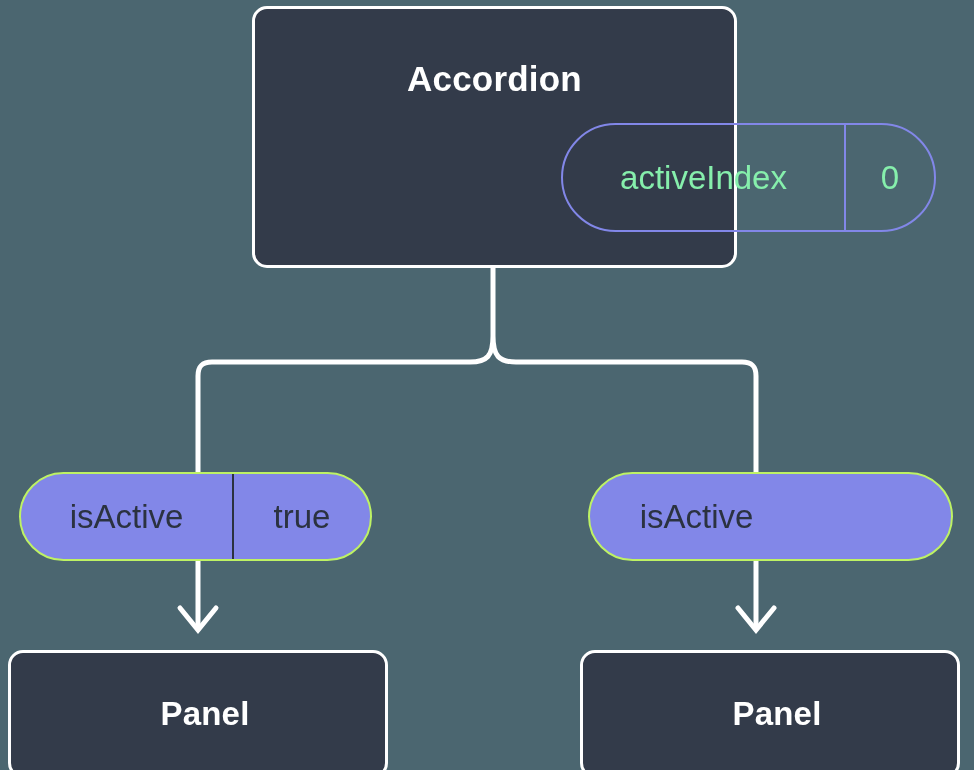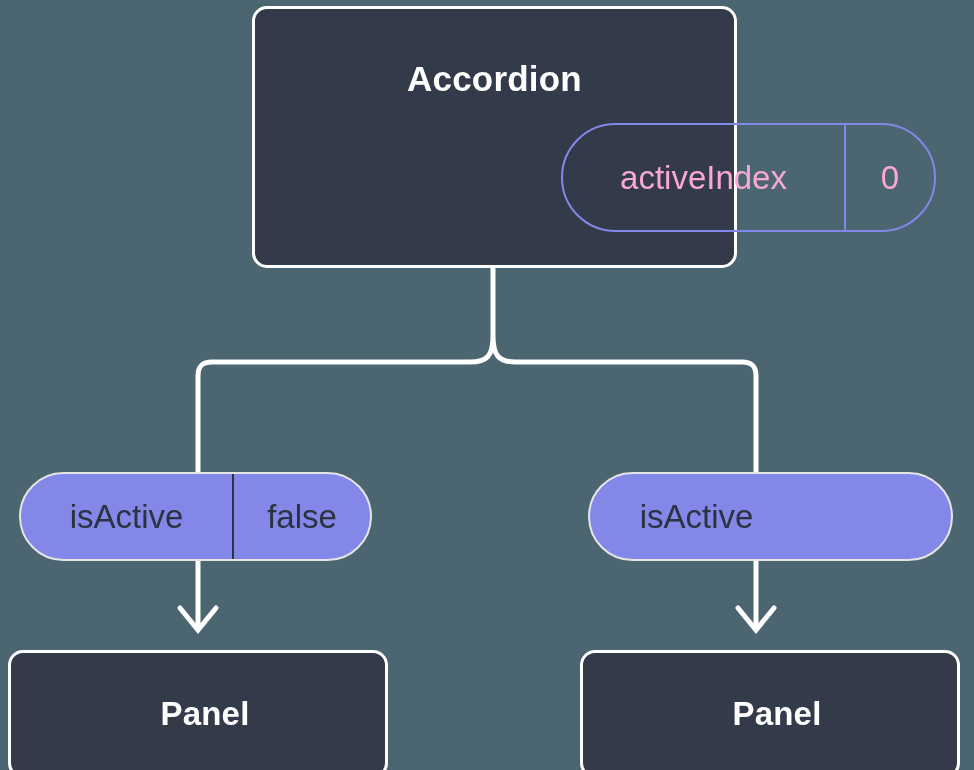--- a/index.html
+++ b/index.html
@@ -75,41 +75,41 @@
     left: 306px;
     top: 114px;
     width: 375px;
     height: 109px;
   }
   .badge-outline .badge-key,
   .badge-outline .badge-val {
     display: flex;
     align-items: center;
     justify-content: center;
-    color: #f9a8d4;
+    color: #86efac;
     font-size: 33px;
     font-weight: 400;
     white-space: nowrap;
   }
   .badge-outline .badge-key {
     width: 281px;
   }
   .badge-outline .badge-val {
     flex: 1;
     border-left: 2px solid #8287e8;
   }
 
   
   .badge-filled {
     position: absolute;
     box-sizing: border-box;
     display: flex;
     align-items: stretch;
     background: #8287e8;
-    border: 2px solid #e5e5e5;
+    border: 2px solid #bef264;
     border-radius: 999px;
     overflow: hidden;
   }
   .badge-filled .badge-key,
   .badge-filled .badge-val {
     display: flex;
     align-items: center;
     justify-content: center;
     color: #2b3240;
     font-size: 33px;
@@ -187,21 +187,21 @@
     <div class="card-title">Accordion</div>
 
     <div class="badge-outline" id="active-index-badge">
       <div class="badge-key">activeIndex</div>
       <div class="badge-val">0</div>
     </div>
   </div>
 
   <div class="badge-filled" id="is-active-true-pill">
     <div class="badge-key">isActive</div>
-    <div class="badge-val">false</div>
+    <div class="badge-val">true</div>
   </div>
 
   <div class="node-card" id="panel-card-left">
     <div class="card-title">Panel</div>
   </div>
 
   <div class="badge-filled" id="is-active-false-pill">
     <div class="badge-key">isActive</div>
   </div>
 

